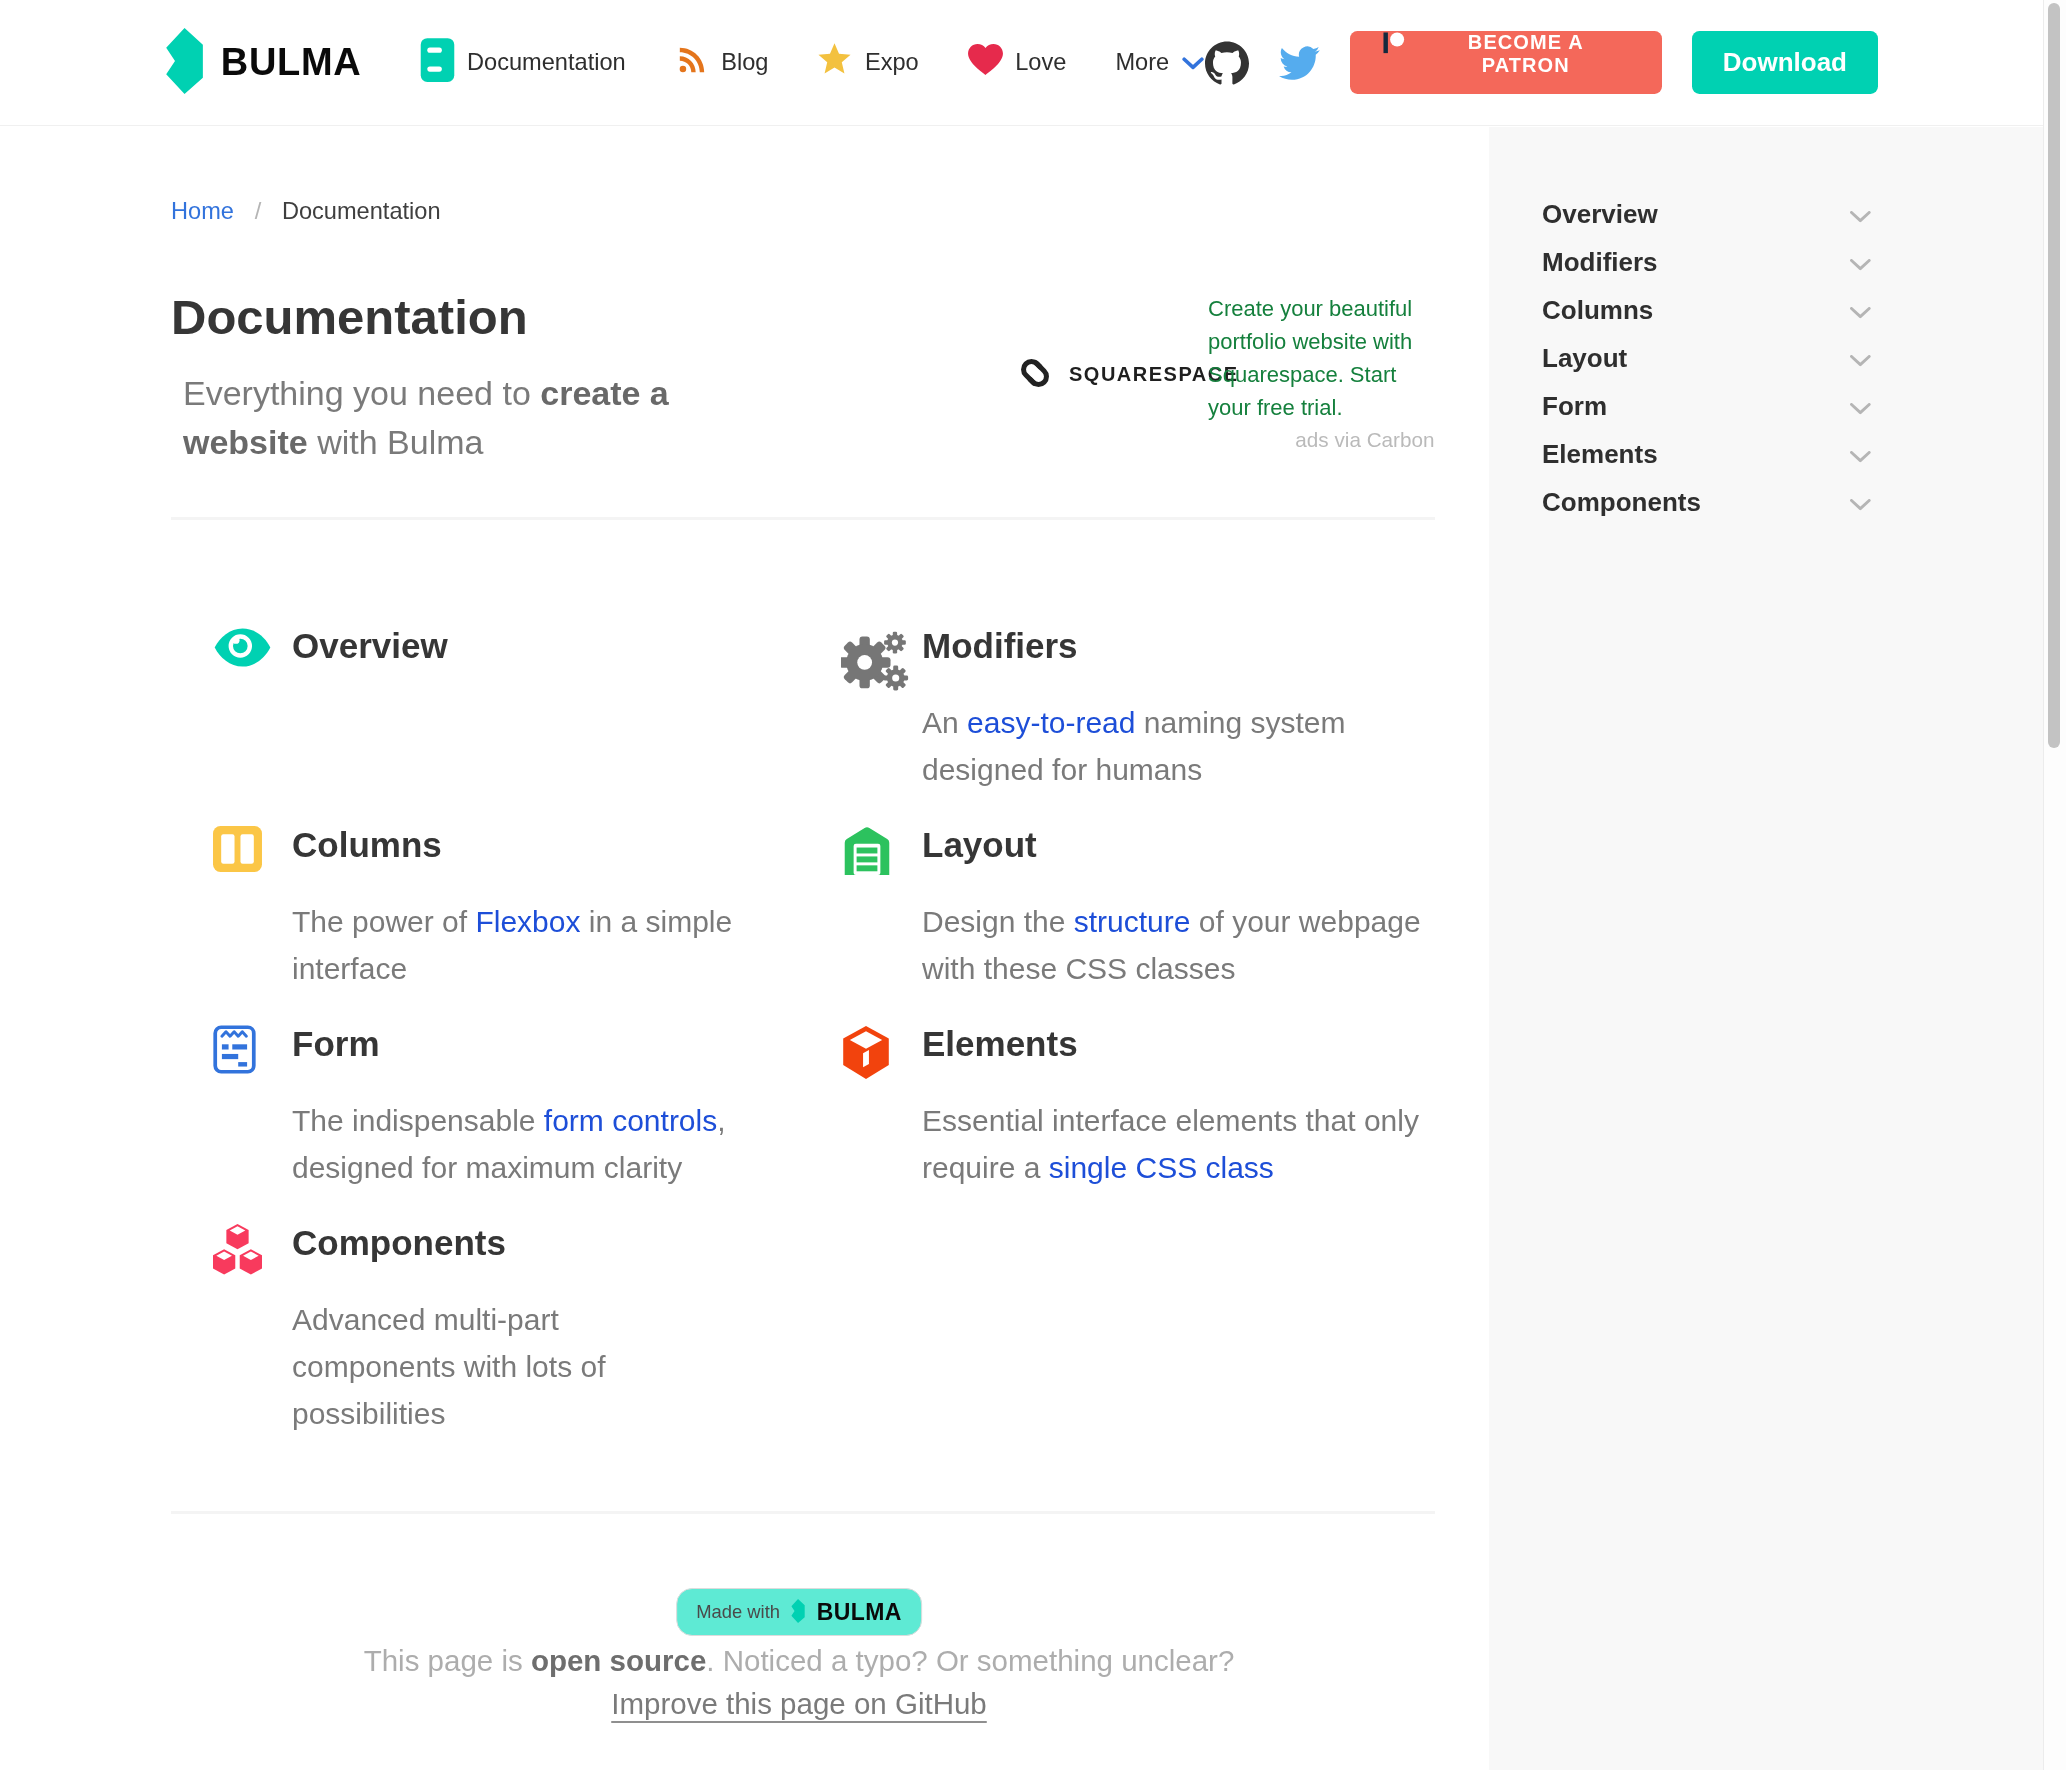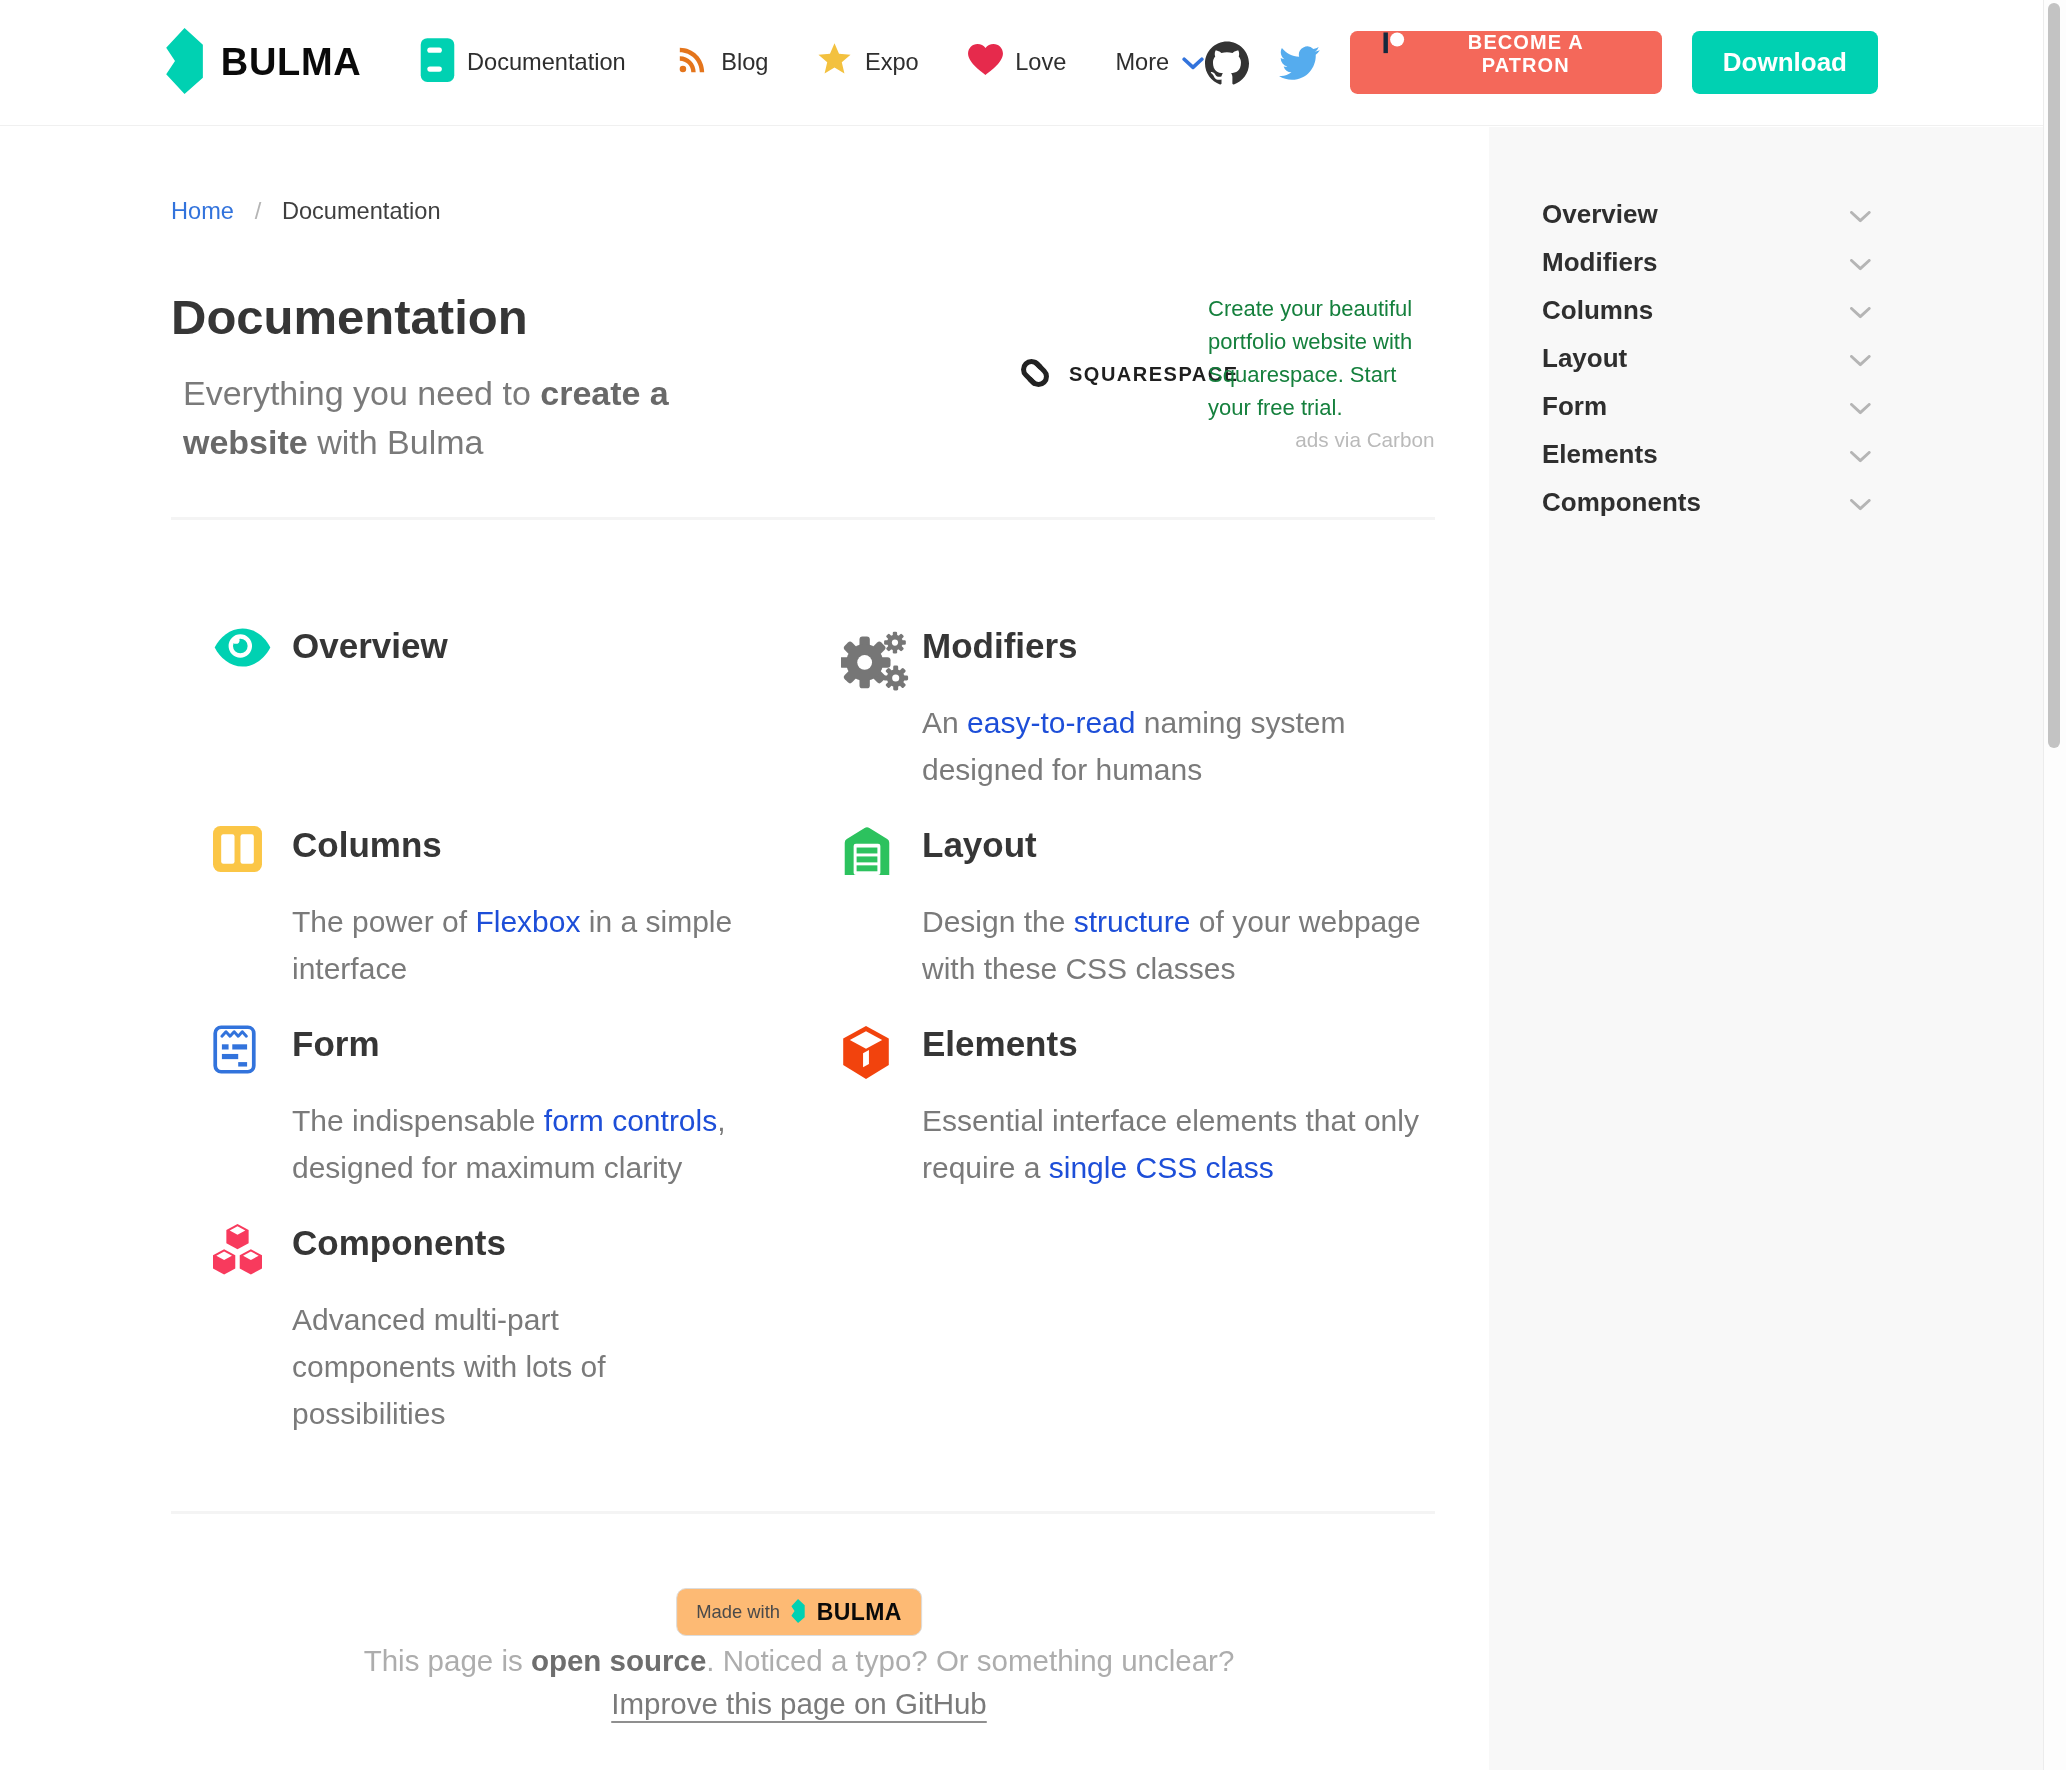--- a/index.html
+++ b/index.html
@@ -49,21 +49,21 @@
   .doc-icon { position:absolute; left:0; top:3px; width:68px; display:flex; justify-content:flex-start; }
   .doc-body { margin-left:79px; }
   .col-right .doc-body { margin-left:81px; }
   .doc-title { font-size:35px; line-height:43px; font-weight:700; color:#363636; margin:0; cursor:pointer; }
   .doc-desc { margin:32px 0 0; font-size:30px; line-height:47px; color:#7a7a7a; width:517px; }
   .doc-desc b { font-weight:400; color:#1d4ed8; }
   .doc-desc.narrow { width:347px; }
   .r1 { top:624px; } .r2 { top:823px; } .r3 { top:1022px; } .r4 { top:1221px; }
   .col-left { left:213px; } .col-right { left:841px; }
   
-  .footer-badge { position:absolute; left:799px; top:1588px; transform:translateX(-50%); height:46px; padding:0 19px; background:#fdba74; border:1.5px solid #dcdcdc; border-radius:10px; display:flex; align-items:center; gap:11px; cursor:pointer; }
+  .footer-badge { position:absolute; left:799px; top:1588px; transform:translateX(-50%); height:46px; padding:0 19px; background:#5eead4; border:1.5px solid #dcdcdc; border-radius:16px; display:flex; align-items:center; gap:11px; cursor:pointer; }
   .badge-made { font-size:18.4px; color:#4a4a4a; }
   .badge-brand { font-size:23px; font-weight:800; letter-spacing:0.4px; color:#0a0a0a; }
   .footer-note { position:absolute; left:799px; top:1644px; transform:translateX(-50%); font-size:29.5px; color:#adadad; white-space:nowrap; margin:0; }
   .footer-note b { color:#6e6e6e; font-weight:700; }
   .footer-link { position:absolute; left:799px; top:1687px; transform:translateX(-50%); font-size:29.5px; color:#7a7a7a; text-decoration:underline; text-decoration-color:#8f8f8f; text-underline-offset:7.4px; cursor:pointer; white-space:nowrap;text-align:center; }
 </style>
 </head>
 <body>
 
 <svg width="0" height="0" style="position:absolute">

